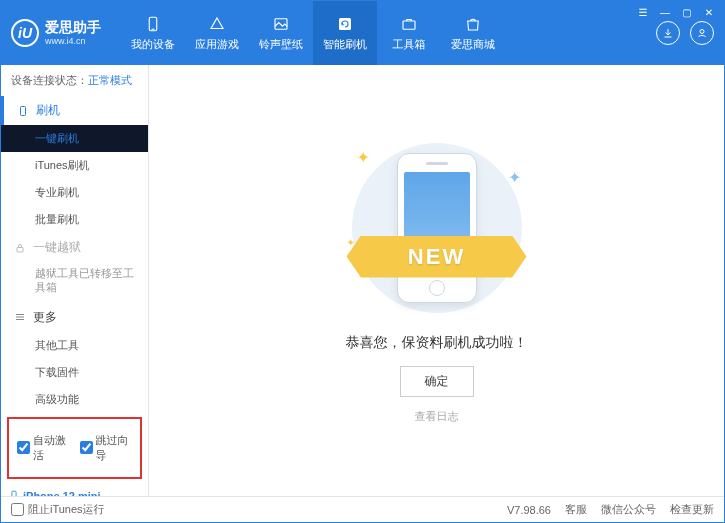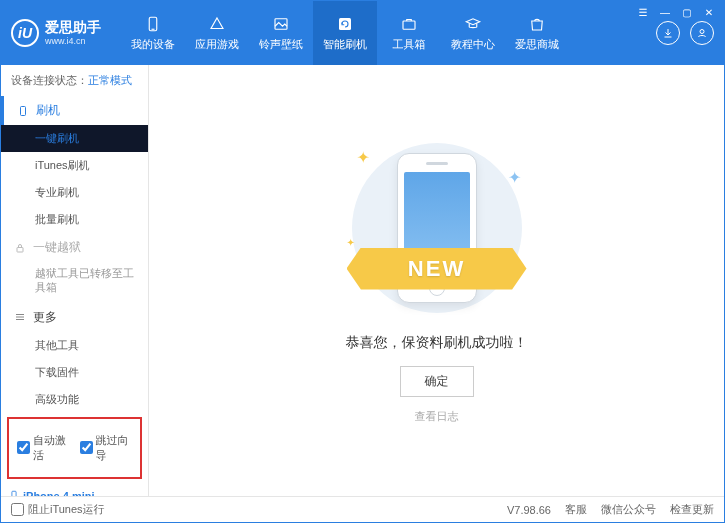--- a/index.html
+++ b/index.html
@@ -45,21 +45,21 @@
 .device-name { color: #2a7ee0; font-weight: bold; display: flex; align-items: center; gap: 4px; }
 .device-cap { display: inline-block; border: 1px solid #ccc; border-radius: 2px; padding: 0 4px; font-size: 10px; color: #777; margin-top: 2px; }
 
 .main { flex: 1; display: flex; flex-direction: column; align-items: center; justify-content: center; position: relative; }
 .main-illus { width: 220px; height: 180px; position: relative; display: flex; align-items: center; justify-content: center; }
 .circle-bg { width: 170px; height: 170px; border-radius: 50%; background: #eaf1f8; position: absolute; }
 .phone { width: 80px; height: 150px; background: #fff; border-radius: 12px; border: 1px solid #d0d7de; position: relative; z-index: 2; box-shadow: 0 4px 10px rgba(0,0,0,0.08); }
 .phone::before { content: ""; position: absolute; top: 8px; left: 50%; transform: translateX(-50%); width: 22px; height: 3px; background: #d0d7de; border-radius: 2px; }
 .phone::after { content: ""; position: absolute; bottom: 6px; left: 50%; transform: translateX(-50%); width: 14px; height: 14px; border: 1px solid #d0d7de; border-radius: 50%; }
 .phone-screen { position: absolute; top: 18px; bottom: 26px; left: 6px; right: 6px; background: linear-gradient(#5fa6e8, #8cc3f2); border-radius: 2px; }
-.ribbon { position: absolute; z-index: 3; width: 180px; height: 42px; background: #f7c948; display: flex; align-items: center; justify-content: center; font-weight: 900; font-size: 22px; color: #fff; letter-spacing: 2px; bottom: 28px; clip-path: polygon(8% 0, 92% 0, 100% 50%, 92% 100%, 8% 100%, 0 50%); text-shadow: 0 1px 2px rgba(0,0,0,0.15); }
+.ribbon { position: absolute; z-index: 3; width: 180px; height: 42px; background: #f7c948; display: flex; align-items: center; justify-content: center; font-weight: 900; font-size: 22px; color: #fff; letter-spacing: 2px; bottom: 40px; clip-path: polygon(8% 0, 92% 0, 100% 50%, 92% 100%, 8% 100%, 0 50%); text-shadow: 0 1px 2px rgba(0,0,0,0.15); }
 .sparkle { position: absolute; color: #f7c948; font-size: 16px; z-index: 4; }
 .main-msg { margin-top: 16px; font-size: 14px; color: #333; }
 .main-btn { margin-top: 14px; padding: 6px 24px; border: 1px solid #ccc; background: #fff; cursor: pointer; font-size: 12px; color: #444; }
 .main-link { margin-top: 12px; font-size: 11px; color: #aaa; cursor: pointer; }
 
 .footer { height: 26px; border-top: 1px solid #e5e5e5; display: flex; align-items: center; padding: 0 10px; font-size: 11px; color: #666; }
 .footer .left { display: flex; align-items: center; gap: 4px; }
 .footer .right { margin-left: auto; display: flex; align-items: center; gap: 14px; }
 .footer .right span { cursor: pointer; }
 </style>
@@ -113,29 +113,20 @@
         <span>智能刷机</span>
       </div>
       <div class="nav-item">
         <span class="nav-icon">
             <svg viewBox="0 0 24 24">
               <rect x="4" y="8" width="16" height="11" rx="1"></rect>
               <path d="M9 8 V6 H15 V8"></path>
             </svg>
           </span>
         <span>工具箱</span>
-      </div>
-      <div class="nav-item">
-        <span class="nav-icon">
-            <svg viewBox="0 0 24 24">
-              <path d="M3 9 L12 5 L21 9 L12 13 Z"></path>
-              <path d="M7 11 V16 C7 17 17 17 17 16 V11"></path>
-            </svg>
-          </span>
-        <span>教程中心</span>
       </div>
       <div class="nav-item">
         <span class="nav-icon">
             <svg viewBox="0 0 24 24">
               <path d="M5 8 H19 L18 20 H6 Z"></path>
               <path d="M9 8 C9 5 15 5 15 8"></path>
             </svg>
           </span>
         <span>爱思商城</span>
       </div>
@@ -220,21 +211,21 @@
             <input type="checkbox" checked="" style=""> 
             <span>跳过向导</span>
           </label>
       </div>
 
       <div class="device-box">
         <div class="device-name">
           <span><svg width="10" height="12" viewBox="0 0 24 24" fill="none" stroke="#2a7ee0" stroke-width="2">
                 <rect x="7" y="3" width="10" height="18" rx="2"></rect>
               </svg></span>
-          <span>iPhone 4 mini</span>
+          <span>iPhone 12 mini</span>
         </div>
         <span class="device-cap">64GB</span>
         
       </div>
     </div>
 
     <div class="main">
       <div class="main-illus">
         <div class="circle-bg"></div>
         <div class="phone">

